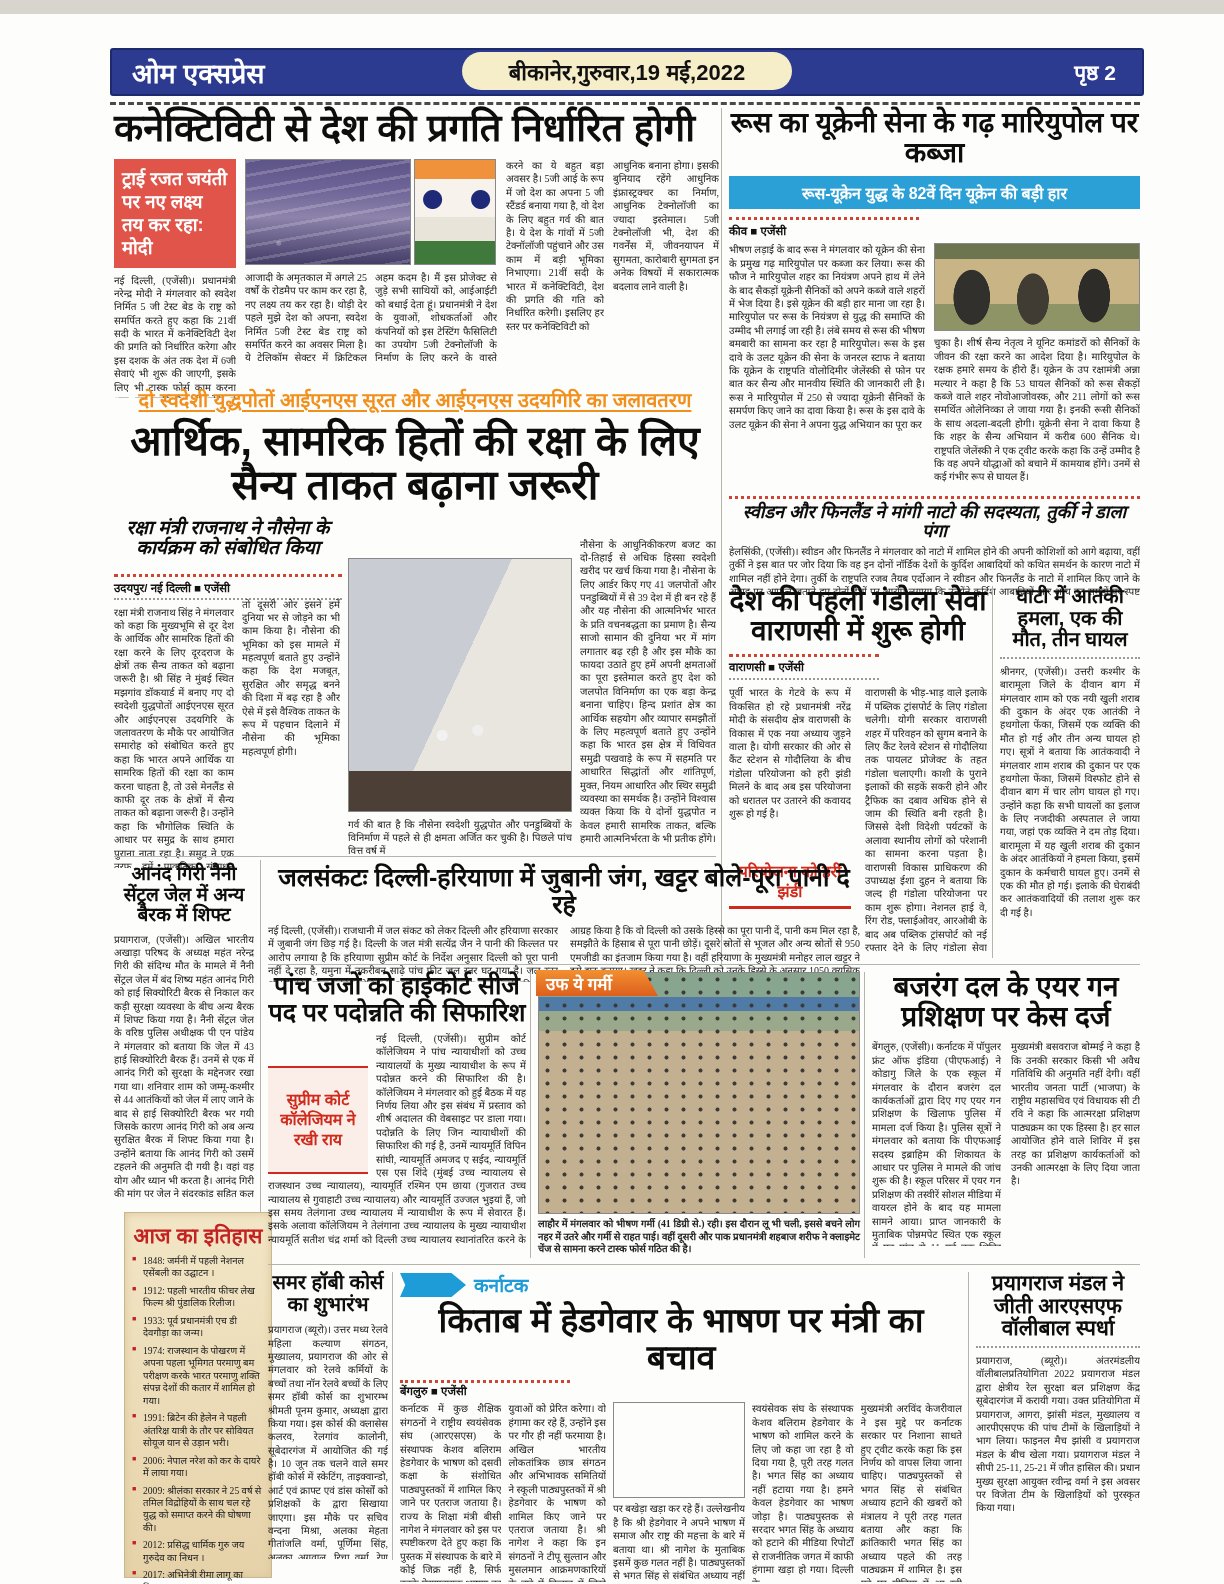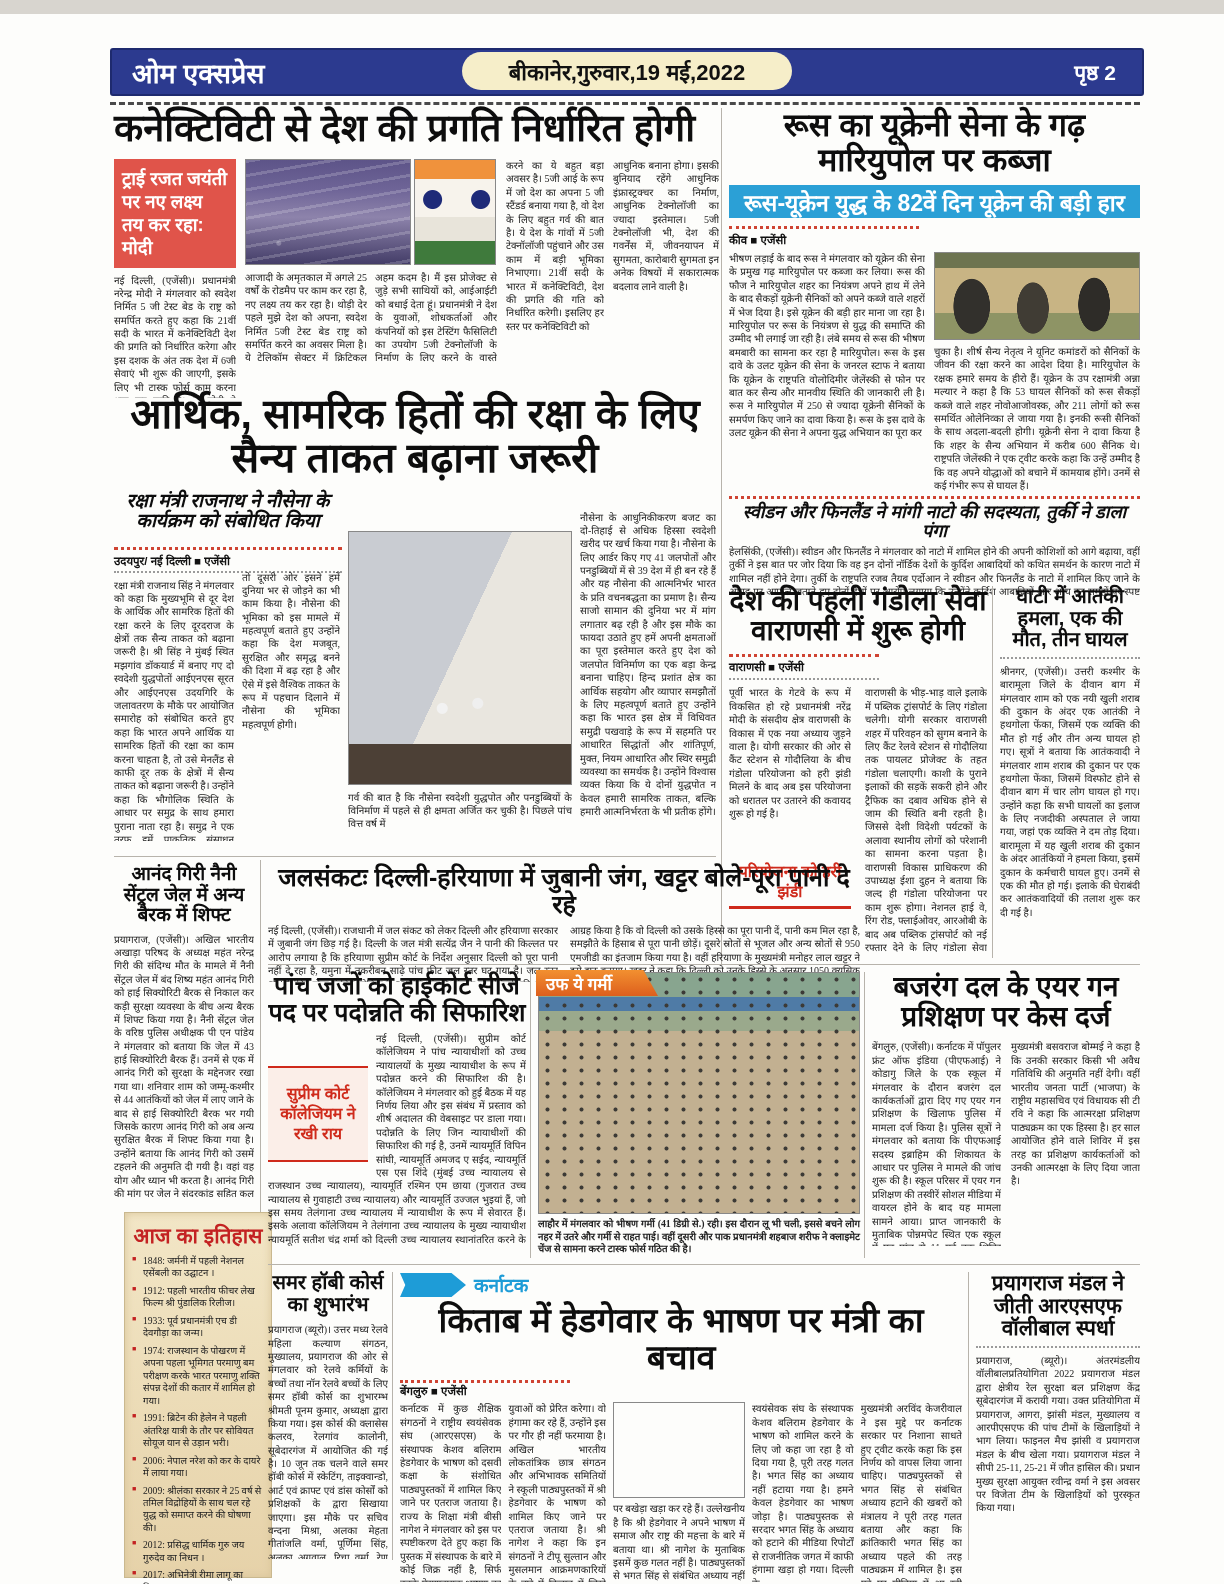--- a/index.html
+++ b/index.html
@@ -21,21 +21,21 @@
   .body-sm{font-size:10px;line-height:1.34;text-align:justify;color:#1c1c1c;}
   .dl{font-family:"Liberation Sans",sans-serif;font-weight:700;font-size:11.5px;color:#111;}
   .dotred{border-top:3px dotted #cf4433;}
   .dotgray{border-top:2px dotted #9a9a9a;}
   .vr{border-left:1px solid #b7b3ab;}
   .hr{border-top:1px solid #b7b3ab;}
   
   .redbox{background:#e0544a;color:#fff;font-family:"Liberation Sans",sans-serif;font-weight:800;
           font-size:18.5px;line-height:1.25;padding:8px 8px;text-align:left;}
   .bluestrip{background:#2ba0d6;color:#fff;font-family:"Liberation Sans",sans-serif;font-weight:800;
-             font-size:23px;display:flex;align-items:center;justify-content:center;}
+             font-size:16px;display:flex;align-items:center;justify-content:center;}
   .kicker{color:#f1901d;font-family:"Liberation Sans",sans-serif;font-weight:800;font-size:20px;
           text-decoration:underline;text-underline-offset:3px;}
   .inset-red{color:#cf2a1b;font-family:"Liberation Sans",sans-serif;font-weight:800;font-size:16px;line-height:1.25;text-align:center;}
   .inset-underline{border-bottom:3px solid #cf2a1b;padding-bottom:4px;}
   .italic-head{font-style:italic;}
   
   .histbox{background:linear-gradient(180deg,#f2e6c6,#e6d2a9);border:1px solid #c9b88f;box-shadow:inset 0 0 8px #d8c49a;
            padding:8px 7px;}
   .hist-title{color:#c32222;font-family:"Liberation Sans",sans-serif;font-weight:800;font-size:21px;text-align:center;margin-bottom:6px;}
   .hist-item{font-size:9.6px;line-height:1.3;text-align:left;color:#222;margin-bottom:5px;padding-left:11px;position:relative;}
@@ -108,40 +108,41 @@
         </div>
       </div>
       <div class="body-sm" style="width:98px;flex:none;height:206px;overflow:hidden;">करने का ये बहुत बड़ा अवसर है। 5जी आई के रूप में जो देश का अपना 5 जी स्टैंडर्ड बनाया गया है, वो देश के लिए बहुत गर्व की बात है। ये देश के गांवों में 5जी टेक्नॉलॉजी पहुंचाने और उस काम में बड़ी भूमिका निभाएगा। 21वीं सदी के भारत में कनेक्टिविटी, देश की प्रगति की गति को निर्धारित करेगी। इसलिए हर स्तर पर कनेक्टिविटी को</div>
       <div class="body-sm" style="width:106px;flex:none;height:206px;overflow:hidden;">आधुनिक बनाना होगा। इसकी बुनियाद रहेंगे आधुनिक इंफ्रास्ट्रक्चर का निर्माण, आधुनिक टेक्नोलॉजी का ज्यादा इस्तेमाल। 5जी टेक्नोलॉजी भी, देश की गवर्नेंस में, जीवनयापन में सुगमता, कारोबारी सुगमता इन अनेक विषयों में सकारात्मक बदलाव लाने वाली है।</div>
     </div>
   </div>
 
   <div class="abs vr" style="left:611px;top:64px;height:856px;"></div>
 
   <div class="abs" style="left:619px;top:64px;width:411px;height:380px;">
-    <div class="hl ctr" style="font-size:32px;">रूस का यूक्रेनी सेना के गढ़ मारियुपोल पर कब्जा</div>
+    <div class="hl ctr" style="font-size:28px;">रूस का यूक्रेनी सेना के गढ़ मारियुपोल पर कब्जा</div>
     <div class="bluestrip" style="height:33px;margin-top:8px;">रूस-यूक्रेन युद्ध के 82वें दिन यूक्रेन की बड़ी हार</div>
     <div class="dotred" style="width:190px;margin-top:8px;"></div>
     <div class="dl" style="margin-top:3px;">कीव ■ एजेंसी</div>
     <div style="display:flex;gap:9px;margin-top:5px;">
       <div class="body-sm" style="width:196px;height:252px;overflow:hidden;">भीषण लड़ाई के बाद रूस ने मंगलवार को यूक्रेन की सेना के प्रमुख गढ़ मारियुपोल पर कब्जा कर लिया। रूस की फौज ने मारियुपोल शहर का नियंत्रण अपने हाथ में लेने के बाद सैकड़ों यूक्रेनी सैनिकों को अपने कब्जे वाले शहरों में भेज दिया है। इसे यूक्रेन की बड़ी हार माना जा रहा है। मारियुपोल पर रूस के नियंत्रण से युद्ध की समाप्ति की उम्मीद भी लगाई जा रही है। लंबे समय से रूस की भीषण बमबारी का सामना कर रहा है मारियुपोल। रूस के इस दावे के उलट यूक्रेन की सेना के जनरल स्टाफ ने बताया कि यूक्रेन के राष्ट्रपति वोलोदिमीर जेलेंस्की से फोन पर बात कर सैन्य और मानवीय स्थिति की जानकारी ली है। रूस ने मारियुपोल में 250 से ज्यादा यूक्रेनी सैनिकों के समर्पण किए जाने का दावा किया है। रूस के इस दावे के उलट यूक्रेन की सेना ने अपना युद्ध अभियान का पूरा कर</div>
       <div style="width:206px;">
         <div class="photo ph-war" style="width:206px;height:88px;"></div>
         <div class="body-sm" style="margin-top:5px;height:156px;overflow:hidden;">चुका है। शीर्ष सैन्य नेतृत्व ने यूनिट कमांडरों को सैनिकों के जीवन की रक्षा करने का आदेश दिया है। मारियुपोल के रक्षक हमारे समय के हीरो हैं। यूक्रेन के उप रक्षामंत्री अन्ना मल्यार ने कहा है कि 53 घायल सैनिकों को रूस सैकड़ों कब्जे वाले शहर नोवोआजोवस्क, और 211 लोगों को रूस समर्थित ओलेनिव्का ले जाया गया है। इनकी रूसी सैनिकों के साथ अदला-बदली होगी। यूक्रेनी सेना ने दावा किया है कि शहर के सैन्य अभियान में करीब 600 सैनिक थे। राष्ट्रपति जेलेंस्की ने एक ट्वीट करके कहा कि उन्हें उम्मीद है कि वह अपने योद्धाओं को बचाने में कामयाब होंगे। उनमें से कई गंभीर रूप से घायल हैं।</div>
       </div>
     </div>
   </div>
 
   <div class="abs" style="left:619px;top:452px;width:411px;height:84px;">
     <div class="dotred"></div>
     <div class="hl ctr italic-head" style="font-size:18px;margin-top:4px;">स्वीडन और फिनलैंड ने मांगी नाटो की सदस्यता, तुर्की ने डाला पंगा</div>
     <div class="body-sm" style="margin-top:3px;height:52px;overflow:hidden;">हेलसिंकी, (एजेंसी)। स्वीडन और फिनलैंड ने मंगलवार को नाटो में शामिल होने की अपनी कोशिशों को आगे बढ़ाया, वहीं तुर्की ने इस बात पर जोर दिया कि वह इन दोनों नॉर्डिक देशों के कुर्दिश आबादियों को कथित समर्थन के कारण नाटो में शामिल नहीं होने देगा। तुर्की के राष्ट्रपति रजब तैयब एर्दोआन ने स्वीडन और फिनलैंड के नाटो में शामिल किए जाने के आग्रह पर आपत्ति जताते हुए दोनों देशों पर आरोप लगाया कि उन्होंने कुर्दिश आबादियों और अन्य उन समूहों पर स्पष्ट रुख नहीं अपनाया जिन्हें तुर्की आतंकवादी मानता है।</div>
   </div>
 
   <div class="abs" style="left:4px;top:342px;width:602px;height:466px;">
+    <div class="kicker ctr" style="display:block;">दो स्वदेशी युद्धपोतों आईएनएस सूरत और आईएनएस उदयगिरि का जलावतरण</div>
     <div class="hl ctr" style="font-size:41px;margin-top:6px;">आर्थिक, सामरिक हितों की रक्षा के लिए सैन्य ताकत बढ़ाना जरूरी</div>
     <div style="position:relative;height:352px;margin-top:10px;">
       <div class="abs hl italic-head" style="left:0;top:0;width:228px;font-size:19px;font-weight:700;text-align:center;">रक्षा मंत्री राजनाथ ने नौसेना के कार्यक्रम को संबोधित किया</div>
       <div class="abs dotred" style="left:0;top:56px;width:228px;"></div>
       <div class="abs dl" style="left:0;top:62px;">उदयपुर/ नई दिल्ली ■ एजेंसी</div>
       <div class="abs dotgray" style="left:0;top:80px;width:228px;"></div>
       <div class="abs body-sm" style="left:0;top:88px;width:120px;height:262px;overflow:hidden;">रक्षा मंत्री राजनाथ सिंह ने मंगलवार को कहा कि मुख्यभूमि से दूर देश के आर्थिक और सामरिक हितों की रक्षा करने के लिए दूरदराज के क्षेत्रों तक सैन्य ताकत को बढ़ाना जरूरी है। श्री सिंह ने मुंबई स्थित मझगांव डॉकयार्ड में बनाए गए दो स्वदेशी युद्धपोतों आईएनएस सूरत और आईएनएस उदयगिरि के जलावतरण के मौके पर आयोजित समारोह को संबोधित करते हुए कहा कि भारत अपने आर्थिक या सामरिक हितों की रक्षा का काम करना चाहता है, तो उसे मेनलैंड से काफी दूर तक के क्षेत्रों में सैन्य ताकत को बढ़ाना जरूरी है। उन्होंने कहा कि भौगोलिक स्थिति के आधार पर समुद्र के साथ हमारा पुराना नाता रहा है। समुद्र ने एक तरफ हमें प्राकृतिक संसाधन उपलब्ध कराकर समृद्ध किया है,</div>
       <div class="abs body-sm" style="left:128;top:80px;left:128px;width:98px;height:262px;overflow:hidden;">तो दूसरी ओर इसने हमें दुनिया भर से जोड़ने का भी काम किया है। नौसेना की भूमिका को इस मामले में महत्वपूर्ण बताते हुए उन्होंने कहा कि देश मजबूत, सुरक्षित और समृद्ध बनने की दिशा में बढ़ रहा है और ऐसे में इसे वैश्विक ताकत के रूप में पहचान दिलाने में नौसेना की भूमिका महत्वपूर्ण होगी।</div>
       <div class="abs photo ph-navy" style="left:234px;top:40px;width:224px;height:254px;"></div>
       <div class="abs body-sm" style="left:234px;top:300px;width:224px;height:50px;overflow:hidden;">गर्व की बात है कि नौसेना स्वदेशी युद्धपोत और पनडुब्बियों के विनिर्माण में पहले से ही क्षमता अर्जित कर चुकी है। पिछले पांच वित्त वर्ष में</div>
@@ -196,21 +197,21 @@
     <div style="display:flex;gap:12px;margin-top:6px;">
       <div class="body-sm" style="width:290px;height:58px;overflow:hidden;">नई दिल्ली, (एजेंसी)। राजधानी में जल संकट को लेकर दिल्ली और हरियाणा सरकार में जुबानी जंग छिड़ गई है। दिल्ली के जल मंत्री सत्येंद्र जैन ने पानी की किल्लत पर आरोप लगाया है कि हरियाणा सुप्रीम कोर्ट के निर्देश अनुसार दिल्ली को पूरा पानी नहीं दे रहा है, यमुना में तकरीबन साढ़े पांच फीट जल स्तर घट गया है। जल स्तर 674.5 फीट होना चाहिए, लेकिन ये 669 रह गया है। इसके चलते पानी की आपूर्ति बाधित हो रही है। जैन ने हरियाणा सरकार से</div>
       <div class="body-sm" style="width:290px;height:58px;overflow:hidden;">आग्रह किया है कि वो दिल्ली को उसके हिस्से का पूरा पानी दें, पानी कम मिल रहा है, समझौते के हिसाब से पूरा पानी छोड़ें। दूसरे स्रोतों से भूजल और अन्य स्रोतों से 950 एमजीडी का इंतजाम किया गया है। वहीं हरियाणा के मुख्यमंत्री मनोहर लाल खट्टर ने इसे झूठ बताया। खट्टर ने कहा कि दिल्ली को उनके हिस्से के अनुसार 1050 क्यूसिक पानी की सप्लाई की जा रही है। मनोहर लाल ने कहा कि दिल्ली को उसके हिस्से के अनुसार 1050 क्यूसिक पानी दिया जा रहा है।</div>
     </div>
   </div>
   <div class="abs hr" style="left:158px;top:920px;width:872px;"></div>
 
   <div class="abs" style="left:158px;top:928px;width:258px;height:286px;">
     <div class="hl ctr" style="font-size:25px;">पांच जजों को हाईकोर्ट सीजे पद पर पदोन्नति की सिफारिश</div>
     <div style="margin-top:6px;height:214px;overflow:hidden;">
-      <div class="inset-red" style="float:left;width:92px;margin:34px 8px 4px 0;background:#fbeee8;padding:16px 4px;border-top:2px solid #cf2a1b;border-bottom:2px solid #cf2a1b;">सुप्रीम कोर्ट कॉलेजियम ने रखी राय</div>
+      <div class="inset-red" style="float:left;width:92px;margin:34px 8px 4px 0;background:#fbeee8;padding:22px 4px;border-top:2px solid #cf2a1b;border-bottom:2px solid #cf2a1b;">सुप्रीम कोर्ट कॉलेजियम ने रखी राय</div>
       <div class="body-sm">नई दिल्ली, (एजेंसी)। सुप्रीम कोर्ट कॉलेजियम ने पांच न्यायाधीशों को उच्च न्यायालयों के मुख्य न्यायाधीश के रूप में पदोन्नत करने की सिफारिश की है। कॉलेजियम ने मंगलवार को हुई बैठक में यह निर्णय लिया और इस संबंध में प्रस्ताव को शीर्ष अदालत की वेबसाइट पर डाला गया। पदोन्नति के लिए जिन न्यायाधीशों की सिफारिश की गई है, उनमें न्यायमूर्ति विपिन सांघी, न्यायमूर्ति अमजद ए सईद, न्यायमूर्ति एस एस शिंदे (मुंबई उच्च न्यायालय से राजस्थान उच्च न्यायालय), न्यायमूर्ति रश्मिन एम छाया (गुजरात उच्च न्यायालय से गुवाहाटी उच्च न्यायालय) और न्यायमूर्ति उज्जल भुइयां हैं, जो इस समय तेलंगाना उच्च न्यायालय में न्यायाधीश के रूप में सेवारत हैं। इसके अलावा कॉलेजियम ने तेलंगाना उच्च न्यायालय के मुख्य न्यायाधीश न्यायमूर्ति सतीश चंद्र शर्मा को दिल्ली उच्च न्यायालय स्थानांतरित करने के संबंध में निर्णय लेने वाले तीन सदस्यीय कॉलेजियम में न्यायमूर्ति रमन, न्यायमूर्ति यू यू ललित और न्यायमूर्ति ए एम खानविलकर भी हैं।</div>
     </div>
   </div>
   <div class="abs vr" style="left:420px;top:928px;height:286px;"></div>
 
   <div class="abs" style="left:428px;top:928px;width:322px;height:286px;">
     <div class="photo ph-canal" style="width:322px;height:242px;"></div>
     <div class="abs heattag" style="left:-2px;top:-2px;width:112px;height:26px;">उफ ये गर्मी</div>
     <div class="caption" style="margin-top:4px;">लाहौर में मंगलवार को भीषण गर्मी (41 डिग्री से.) रही। इस दौरान लू भी चली, इससे बचने लोग नहर में उतरे और गर्मी से राहत पाई। वहीं दूसरी और पाक प्रधानमंत्री शहबाज शरीफ ने क्लाइमेट चेंज से सामना करने टास्क फोर्स गठित की है।</div>
   </div>

